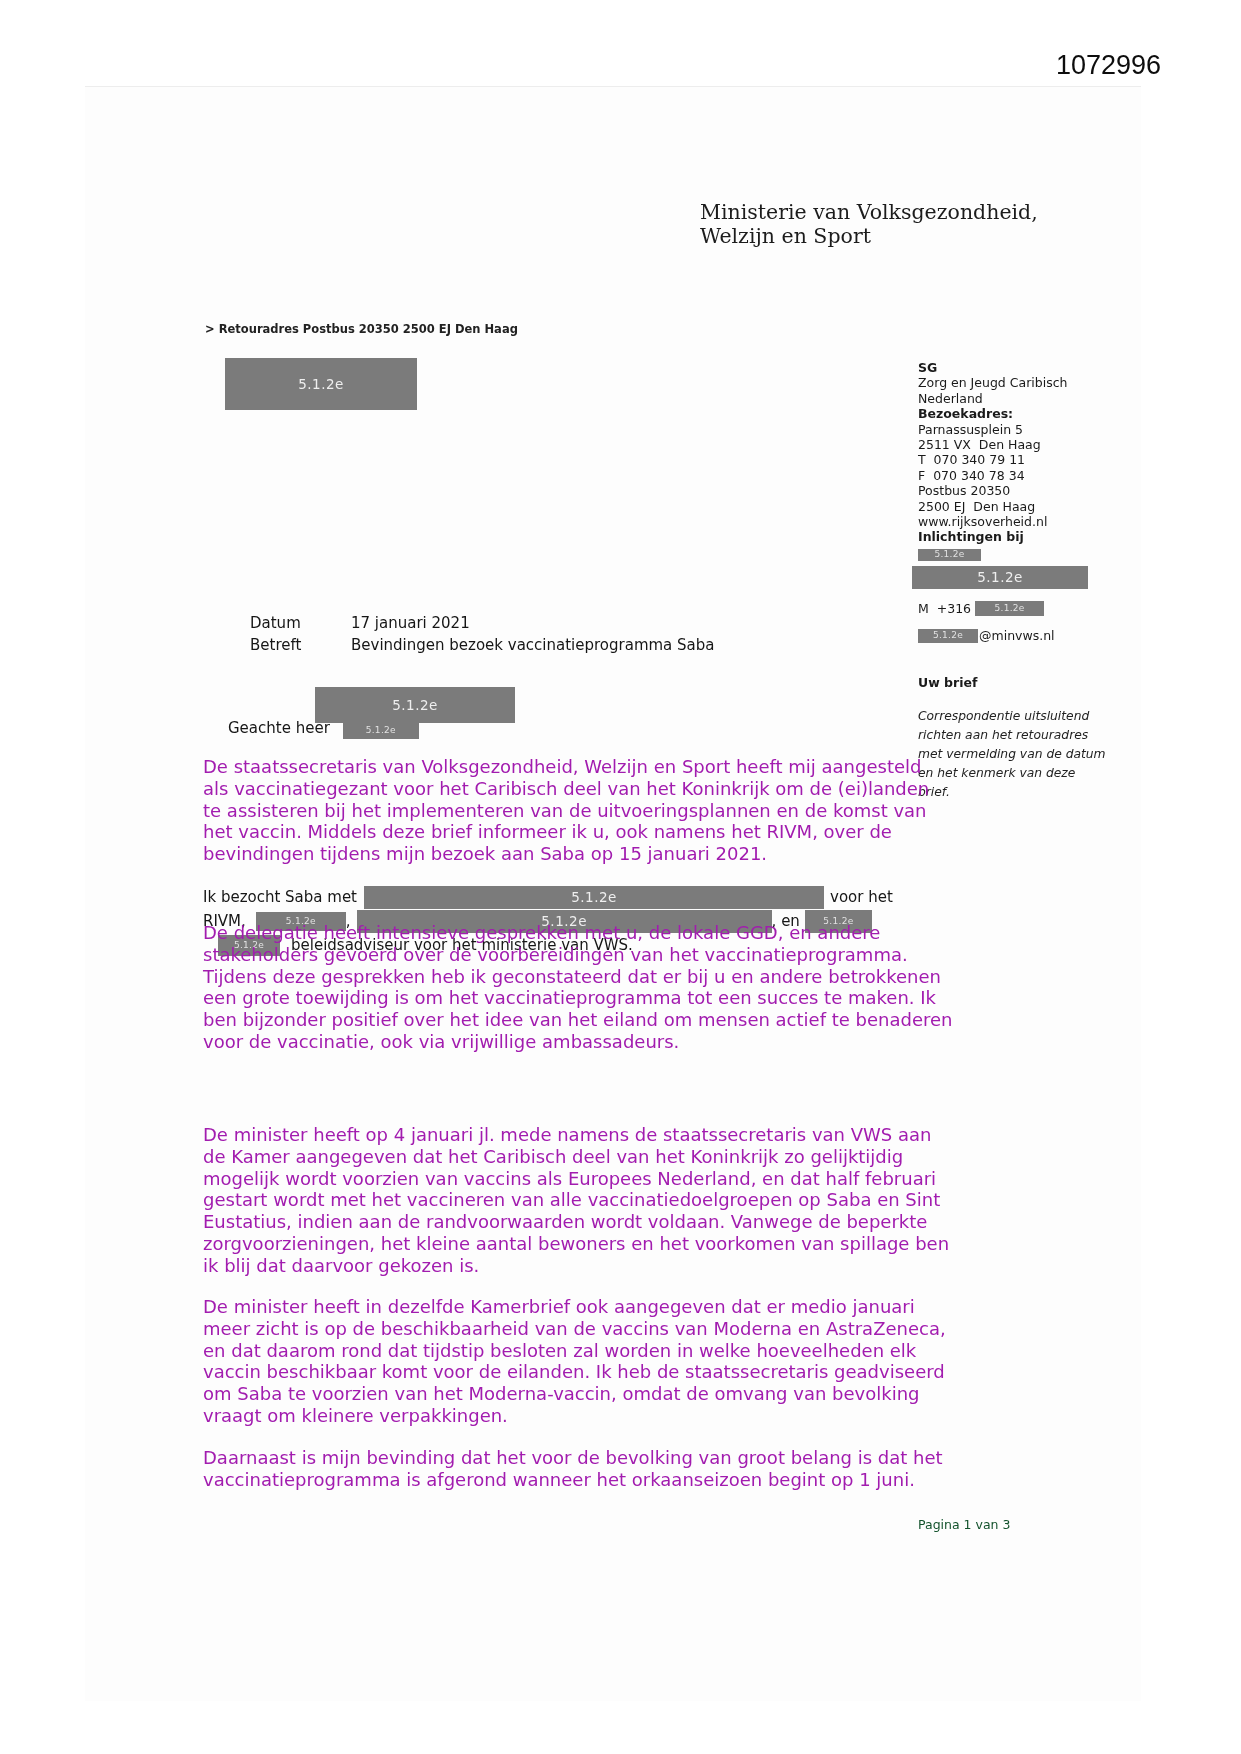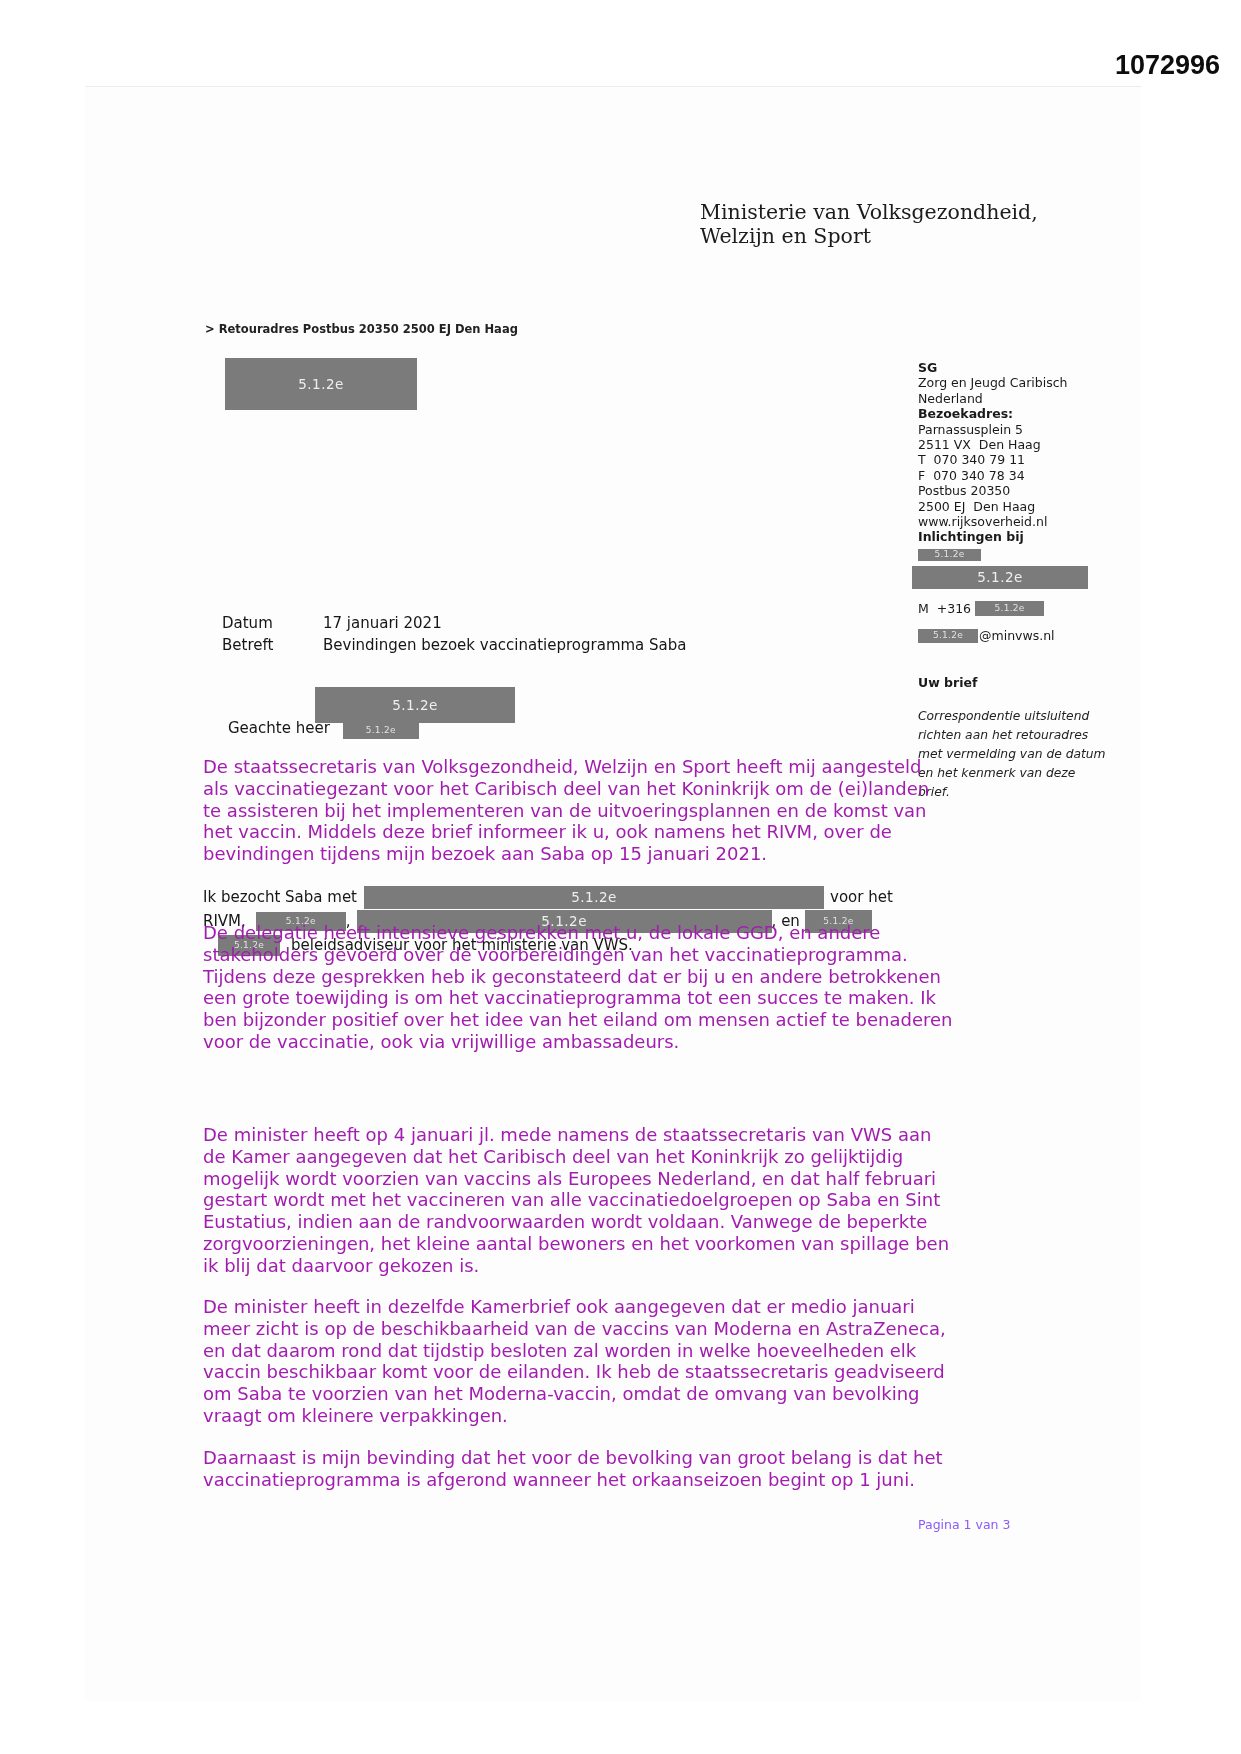--- a/index.html
+++ b/index.html
@@ -1,58 +1,58 @@
 <!DOCTYPE html>
 <html><head>
 <meta charset="utf-8">
 <style>
   html,body{margin:0;padding:0;background:#ffffff;}
   .page{
     position:relative;width:1241px;height:1754px;background:#ffffff;overflow:hidden;
     font-family:"DejaVu Sans",sans-serif;color:#161616;
   }
   .scan-area{position:absolute;left:85px;top:86px;width:1056px;height:1614px;background:#fdfdfd;border-top:1px solid #ededed;}
-  .doc-number{position:absolute;left:1115px;top:50px;font-family:"Liberation Sans",sans-serif;font-size:27px;color:#0d0d0d;font-weight:bold;}
+  .doc-number{position:absolute;left:1056px;top:50px;font-family:"Liberation Sans",sans-serif;font-size:27px;color:#0d0d0d;}
   .ministry{position:absolute;left:660px;top:201px;font-family:"DejaVu Serif",serif;font-size:20.5px;line-height:23.5px;color:#1c1c1c;white-space:pre;margin-left:40px;}
   .return-address{position:absolute;left:205px;top:322px;font-size:11.5px;font-weight:600;color:#222;}
   .redaction{background:#7b7b7b;color:#efefef;display:flex;align-items:center;justify-content:center;}
   .red-label{font-size:13.5px;letter-spacing:.5px;}
   .red-label-sm{font-size:9px;color:#e2e2e2;letter-spacing:.3px;}
   .redaction-sender{position:absolute;left:225px;top:358px;width:192px;height:52px;}
   
   .sidebar{position:absolute;left:918px;top:360px;width:195px;font-size:12.5px;line-height:15.4px;color:#1a1a1a;}
   .sb-bold{font-weight:bold;}
   .pre{white-space:pre;}
   .sb-gap8{margin-top:0;} .sb-gap14{}
   .sb-bar1{width:63px;height:12px;margin-top:4px;}
   .sb-bar2{width:176px;height:23px;margin-left:-6px;margin-top:5px;}
   .sb-row{display:flex;align-items:center;margin-top:12px;}
   .sb-bar3{width:69px;height:15px;margin-left:4px;}
   .sb-bar4{width:60px;height:14px;margin-right:1px;}
   .sb-uwbrief{margin-top:31px;font-weight:bold;}
   .sb-note{margin-top:17px;font-style:italic;font-size:12.3px;line-height:19px;white-space:pre;color:#222;}
   
-  .meta{position:absolute;left:222px;top:613px;font-size:15px;line-height:21.5px;}
+  .meta{position:absolute;left:250px;top:613px;font-size:15px;line-height:21.5px;}
   .meta-row{display:flex;}
   .meta-label{width:101px;}
   
   .redaction-salut-top{position:absolute;left:315px;top:687px;width:200px;height:36px;}
   .salutation{position:absolute;left:228px;top:719px;display:flex;align-items:flex-start;font-size:15px;}
   .salut-bar{width:76px;height:19px;margin-left:13px;margin-top:1px;}
   
   .para{position:absolute;left:203px;font-size:18px;line-height:21.8px;white-space:pre;color:#a21caf;}
   .p1{top:756px;} .p2{top:922px;} .p3{top:1124px;} .p4{top:1296px;} .p5{top:1447px;}
   .visit{position:absolute;left:203px;top:885px;font-size:15px;}
   .v-line{display:flex;align-items:center;height:24px;}
   .v-bar1{width:460px;height:23px;margin-left:7px;margin-right:6px;}
   .v-bar2{width:90px;height:19px;margin-left:10px;}
   .v-bar3{width:415px;height:23px;margin-left:6px;}
   .v-bar4{width:67px;height:23px;margin-left:5px;}
   .v-bar5{width:62px;height:21px;margin-left:15px;margin-right:11px;}
-  .footer{position:absolute;left:918px;top:1517px;font-size:12.5px;color:#8b5cf6;}
+  .footer{position:absolute;left:918px;top:1517px;font-size:12.5px;color:#14532d;}
 </style>
 </head>
 <body>
 
 <div class="page">
   <div class="scan-area"></div>
 
   <div class="doc-number">1072996</div>
 
   <div class="ministry">Ministerie van Volksgezondheid,

